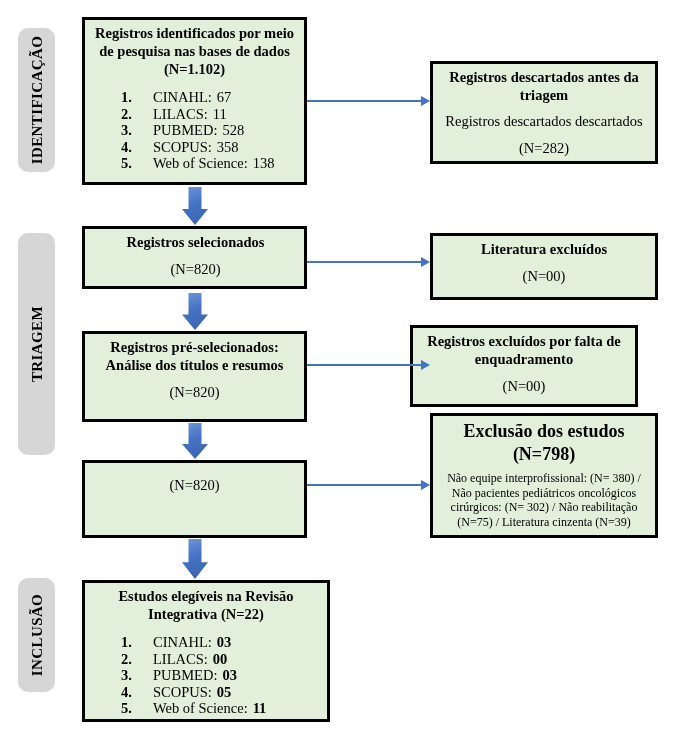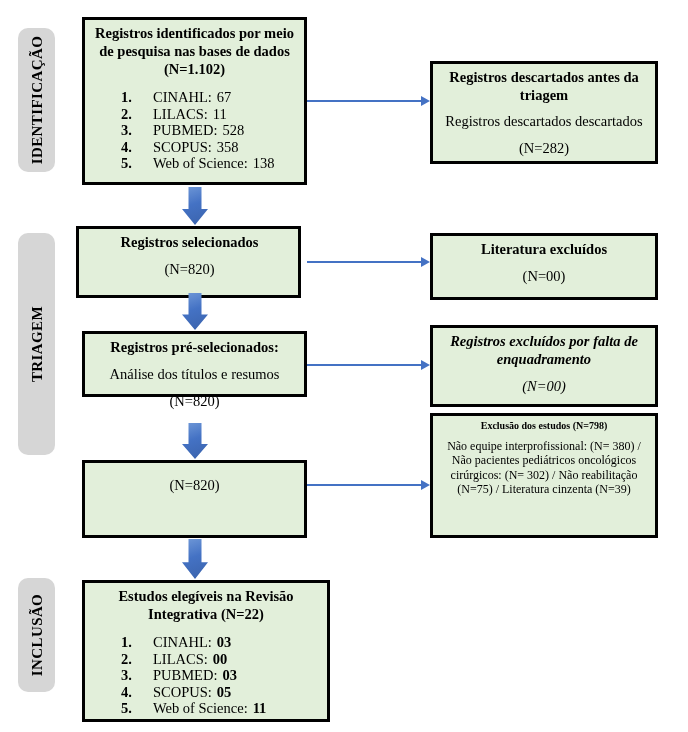--- a/index.html
+++ b/index.html
@@ -43,35 +43,35 @@
     display: flex;
     flex-direction: column;
     align-items: center;
     justify-content: flex-start;
     text-align: center;
     padding: 4px 8px;
     font-size: 14.5px;
     line-height: 1.25;
   }
   .fbox .t   { font-weight: bold; }
-  .fbox .sub { font-weight: normal; margin-top: 9px; }
+  .fbox .sub { font-weight: bold; }
   .fbox .body{ margin-top: 8px; }
   .fbox .n   { margin-top: 9px; }
 
   .b1 { left: 82px;  top: 17px;  width: 225px; height: 168px; }
-  .b2 { left: 76px;  top: 226px; width: 225px; height: 72px; padding-left: 10px; }
-  .b3 { left: 82px;  top: 331px; width: 225px; height: 66px; }
+  .b2 { left: 82px;  top: 226px; width: 225px; height: 63px; padding-left: 10px; }
+  .b3 { left: 82px;  top: 331px; width: 225px; height: 91px; }
   .b4 { left: 82px;  top: 460px; width: 225px; height: 78px; }
   .b5 { left: 82px;  top: 580px; width: 248px; height: 142px; }
 
   .r1 { left: 430px; top: 61px;  width: 228px; height: 103px; }
   .r2 { left: 430px; top: 233px; width: 228px; height: 67px; }
-  .r3 { left: 430px; top: 325px; width: 228px; height: 82px; font-style: italic; }
+  .r3 { left: 410px; top: 325px; width: 228px; height: 82px; }
   .r4 { left: 430px; top: 413px; width: 228px; height: 125px; }
-  .r4 .t    { font-size: 10px; }
+  .r4 .t    { font-size: 18px; }
   .r4 .body { font-size: 12px; margin-top: 6px; line-height: 1.22; }
 
   
   .dblist {
     list-style: none;
     margin: 11px 0 0 0;
     padding: 0 0 0 28px;
     text-align: left;
     align-self: stretch;
   }

